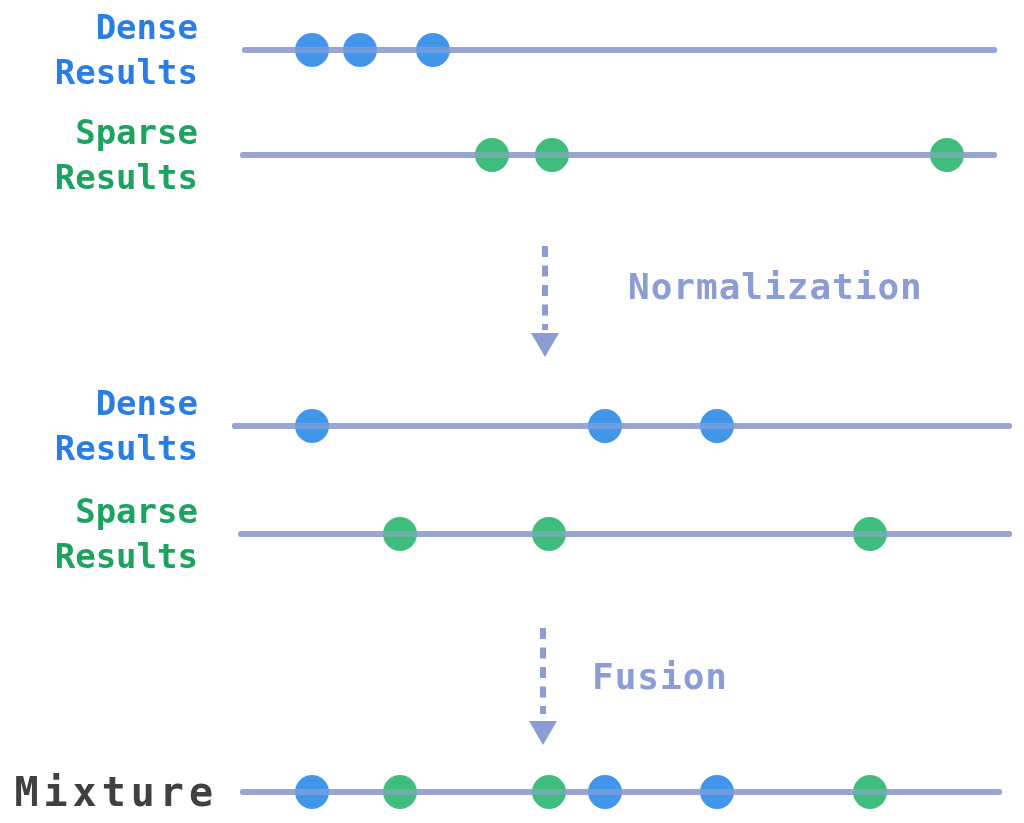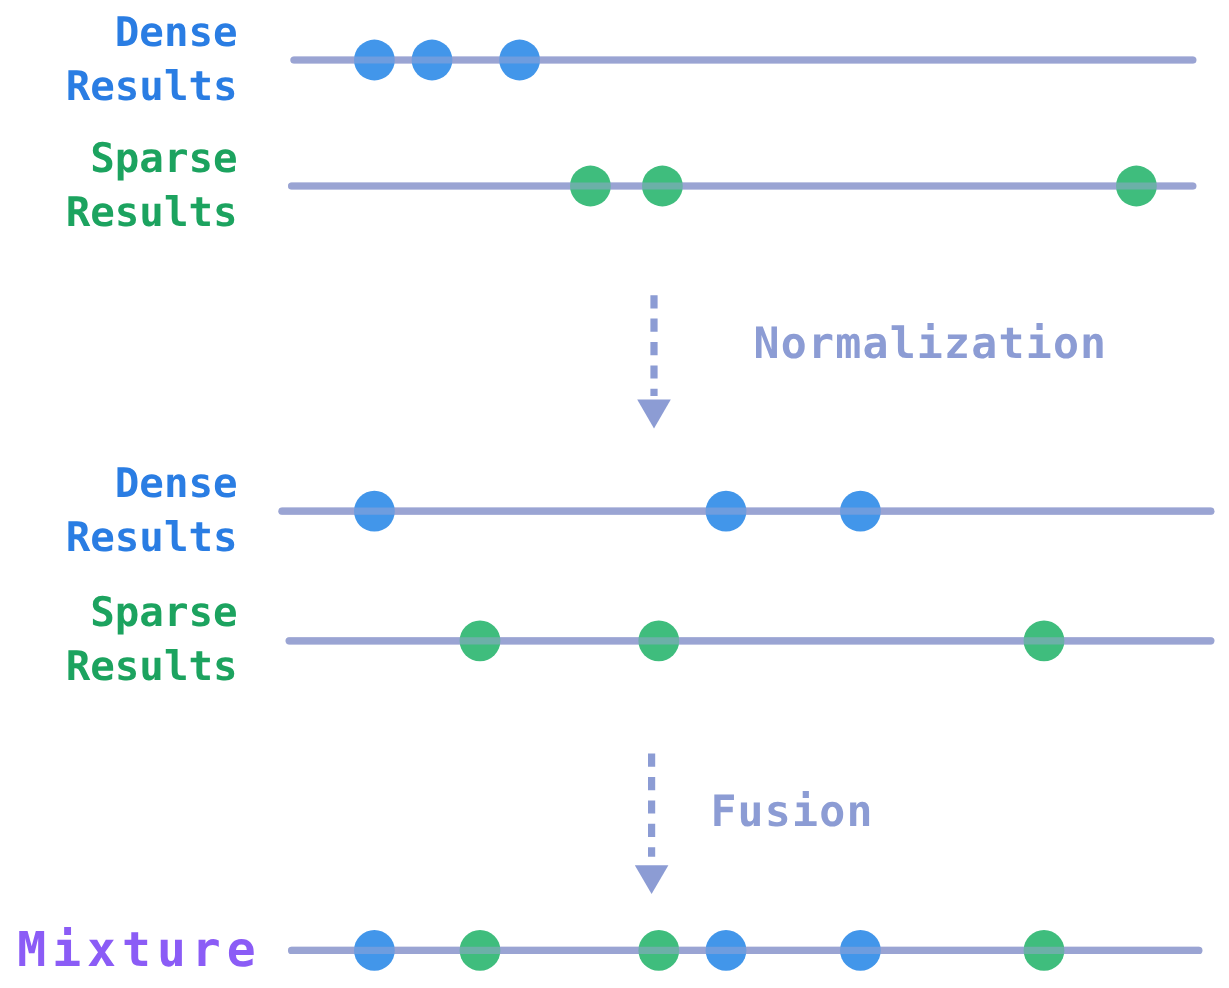--- a/index.html
+++ b/index.html
@@ -73,21 +73,21 @@
     <div class="track-line overlay" style="left: 238px; top: 531px; width: 774px; height: 6px; background: rgb(154, 164, 211);"></div>
     <div class="row-label" style="left: 0px; width: 198px; top: 489px; line-height: 45px; font-size: 34px; letter-spacing: 0px; color: rgb(28, 163, 95);"><div>Sparse</div><div>Results</div></div>
     <div class="track-line" style="left: 240px; top: 789px; width: 762px; height: 6px; background: rgb(154, 164, 211);"></div>
     <div class="dot" style="left: 295px; top: 775px; width: 34px; height: 34px; background: rgb(66, 150, 234);"></div>
     <div class="dot" style="left: 383px; top: 775px; width: 34px; height: 34px; background: rgb(63, 189, 125);"></div>
     <div class="dot" style="left: 532px; top: 775px; width: 34px; height: 34px; background: rgb(63, 189, 125);"></div>
     <div class="dot" style="left: 588px; top: 775px; width: 34px; height: 34px; background: rgb(66, 150, 234);"></div>
     <div class="dot" style="left: 700px; top: 775px; width: 34px; height: 34px; background: rgb(66, 150, 234);"></div>
     <div class="dot" style="left: 853px; top: 775px; width: 34px; height: 34px; background: rgb(63, 189, 125);"></div>
     <div class="track-line overlay" style="left: 240px; top: 789px; width: 762px; height: 6px; background: rgb(154, 164, 211);"></div>
-    <div class="row-label" style="left: 0px; width: 218px; top: 769.5px; line-height: 45px; font-size: 40px; letter-spacing: 5px; color: #8b5cf6;"><div>Mixture</div></div>
+    <div class="row-label" style="left: 0px; width: 218px; top: 769.5px; line-height: 45px; font-size: 40px; letter-spacing: 5px; color: #404040;"><div>Mixture</div></div>
     <svg class="arrow-svg" width="1024" height="823">
       <line x1="545" y1="246" x2="545" y2="330" stroke="#8c9cd4" stroke-width="6" stroke-dasharray="11 8.5"></line>
       <polygon points="531,333 559,333 545,357" fill="#8c9cd4"></polygon>
     </svg>
     <div class="arrow-label" style="left: 587px; top: 265.68px; font-size: 36px; letter-spacing: 1px; color: rgb(140, 156, 212); margin-left: 41px;">Normalization</div>
     <svg class="arrow-svg" width="1024" height="823">
       <line x1="543" y1="628" x2="543" y2="714" stroke="#8c9cd4" stroke-width="6" stroke-dasharray="11 8.5"></line>
       <polygon points="529,721 557,721 543,745" fill="#8c9cd4"></polygon>
     </svg>
     <div class="arrow-label" style="left: 592px; top: 655.68px; font-size: 36px; letter-spacing: 1px; color: rgb(140, 156, 212);">Fusion</div>

